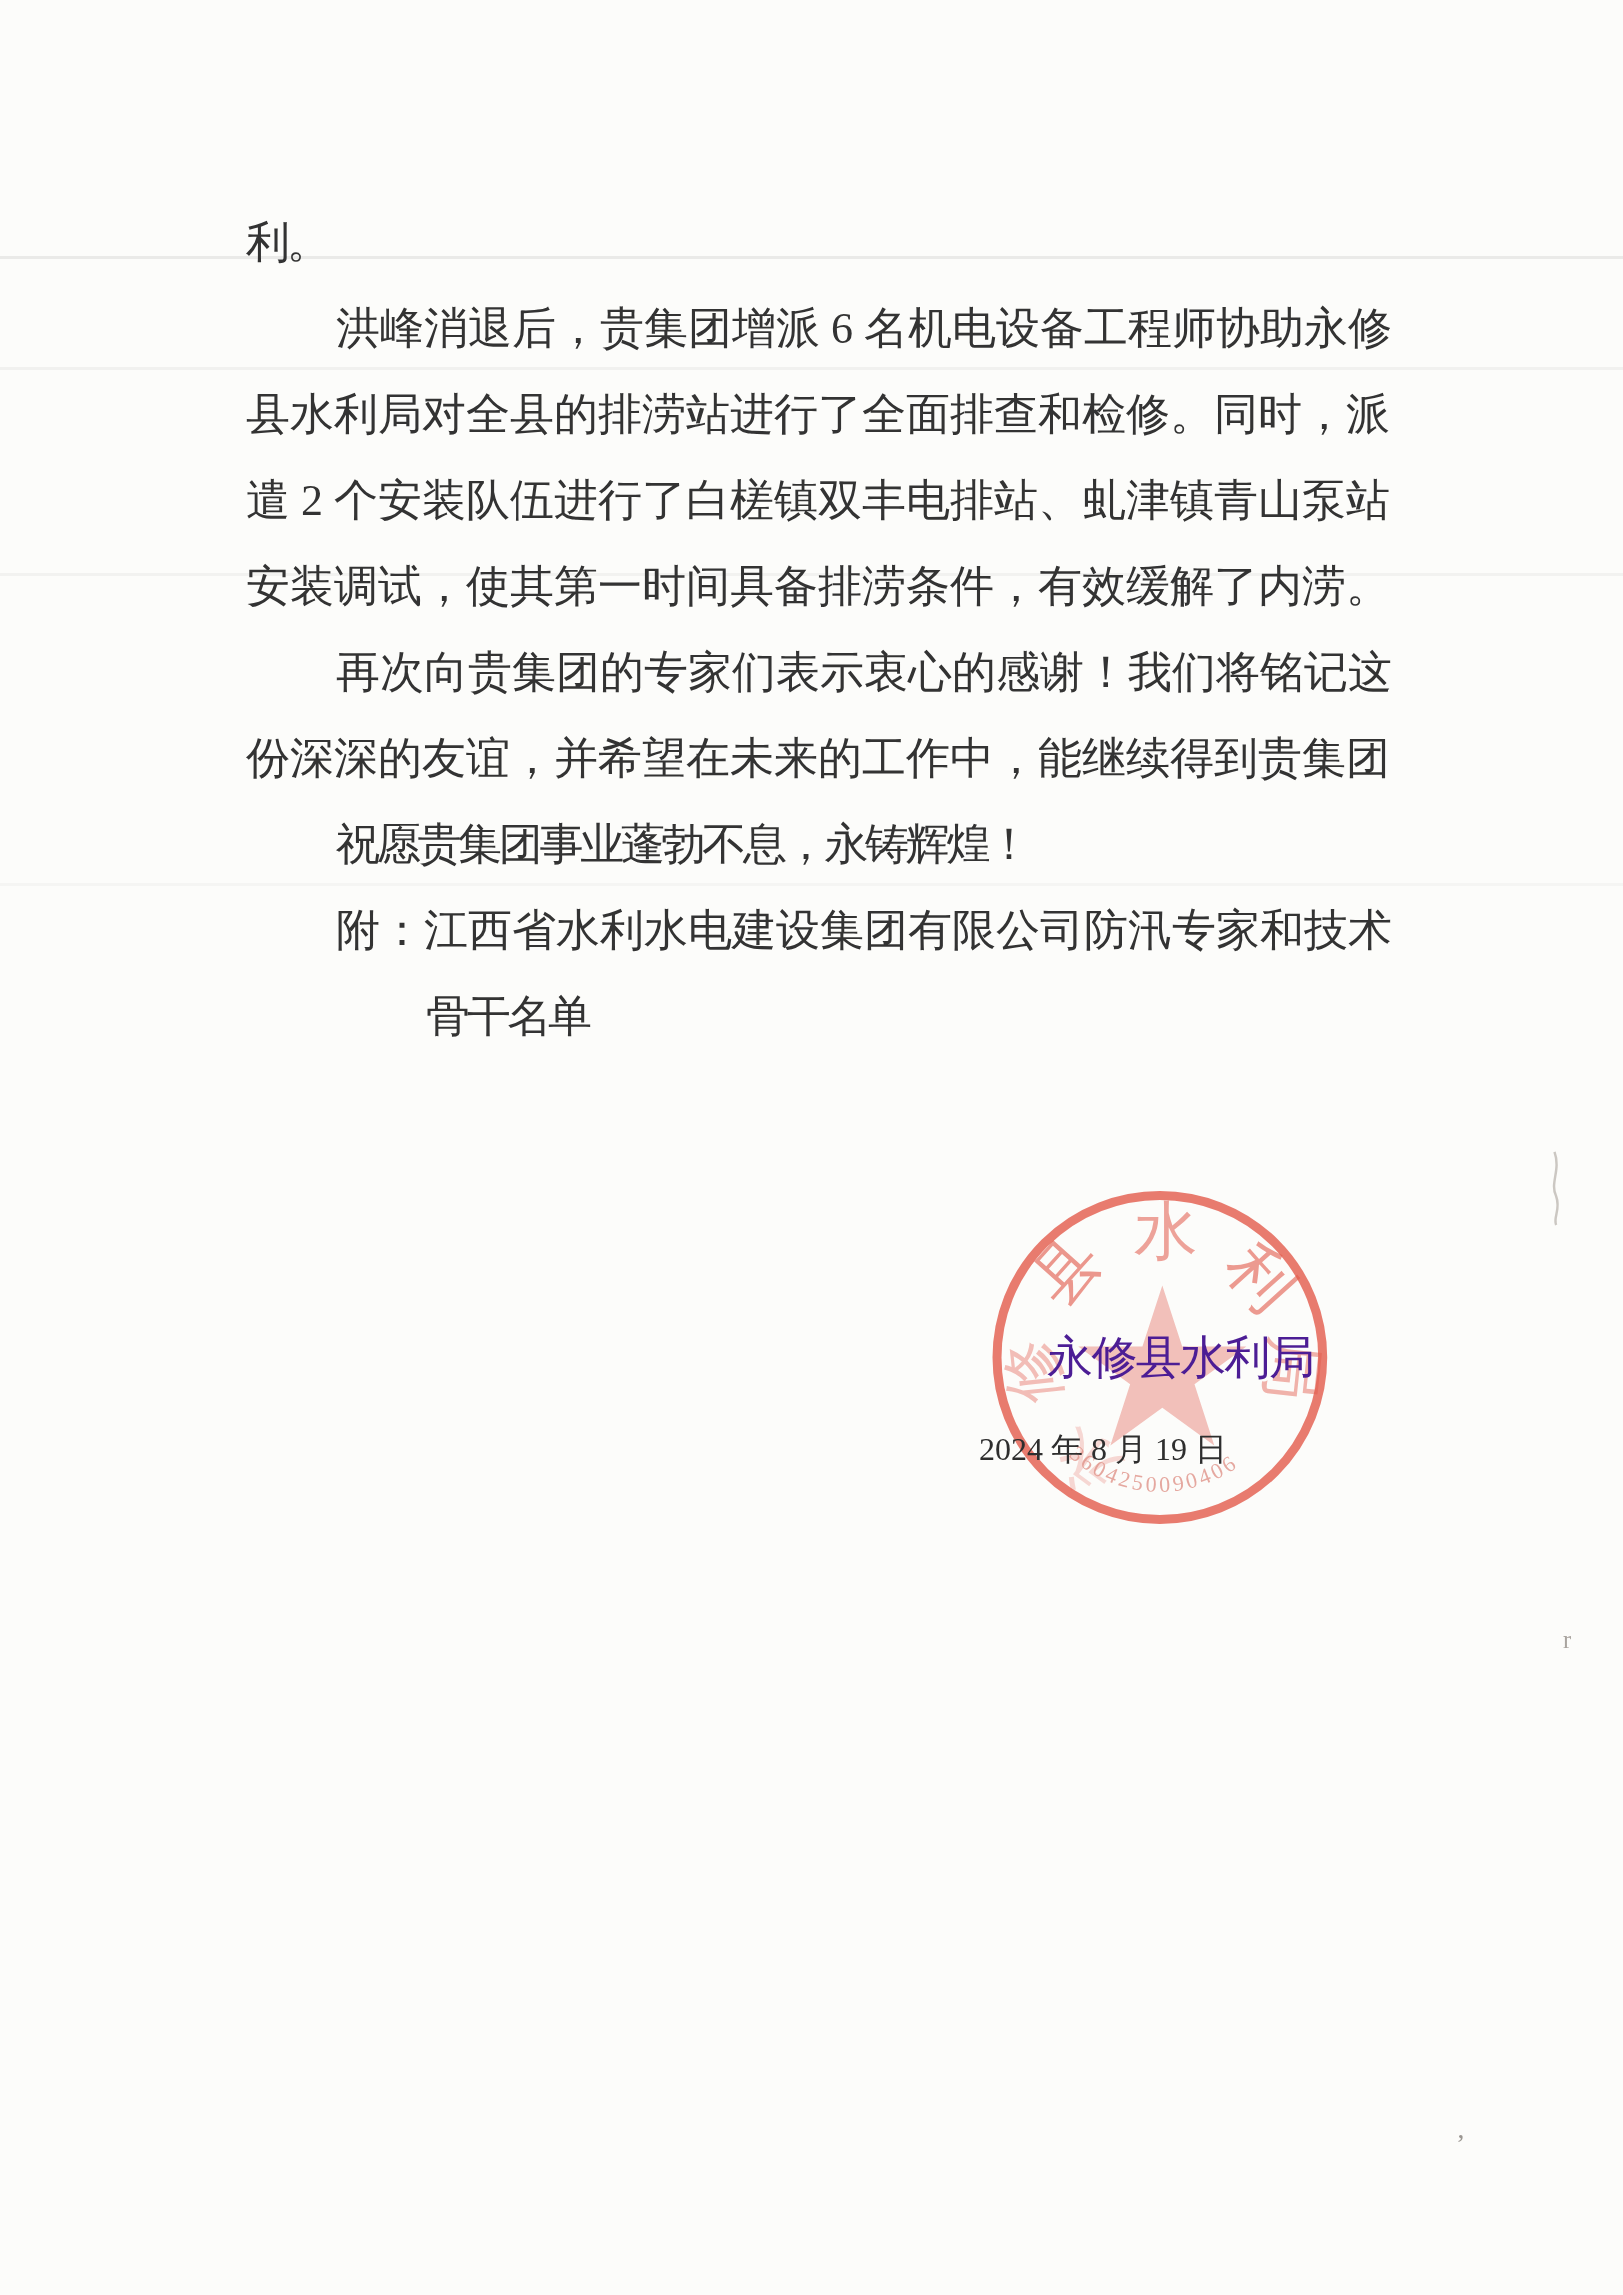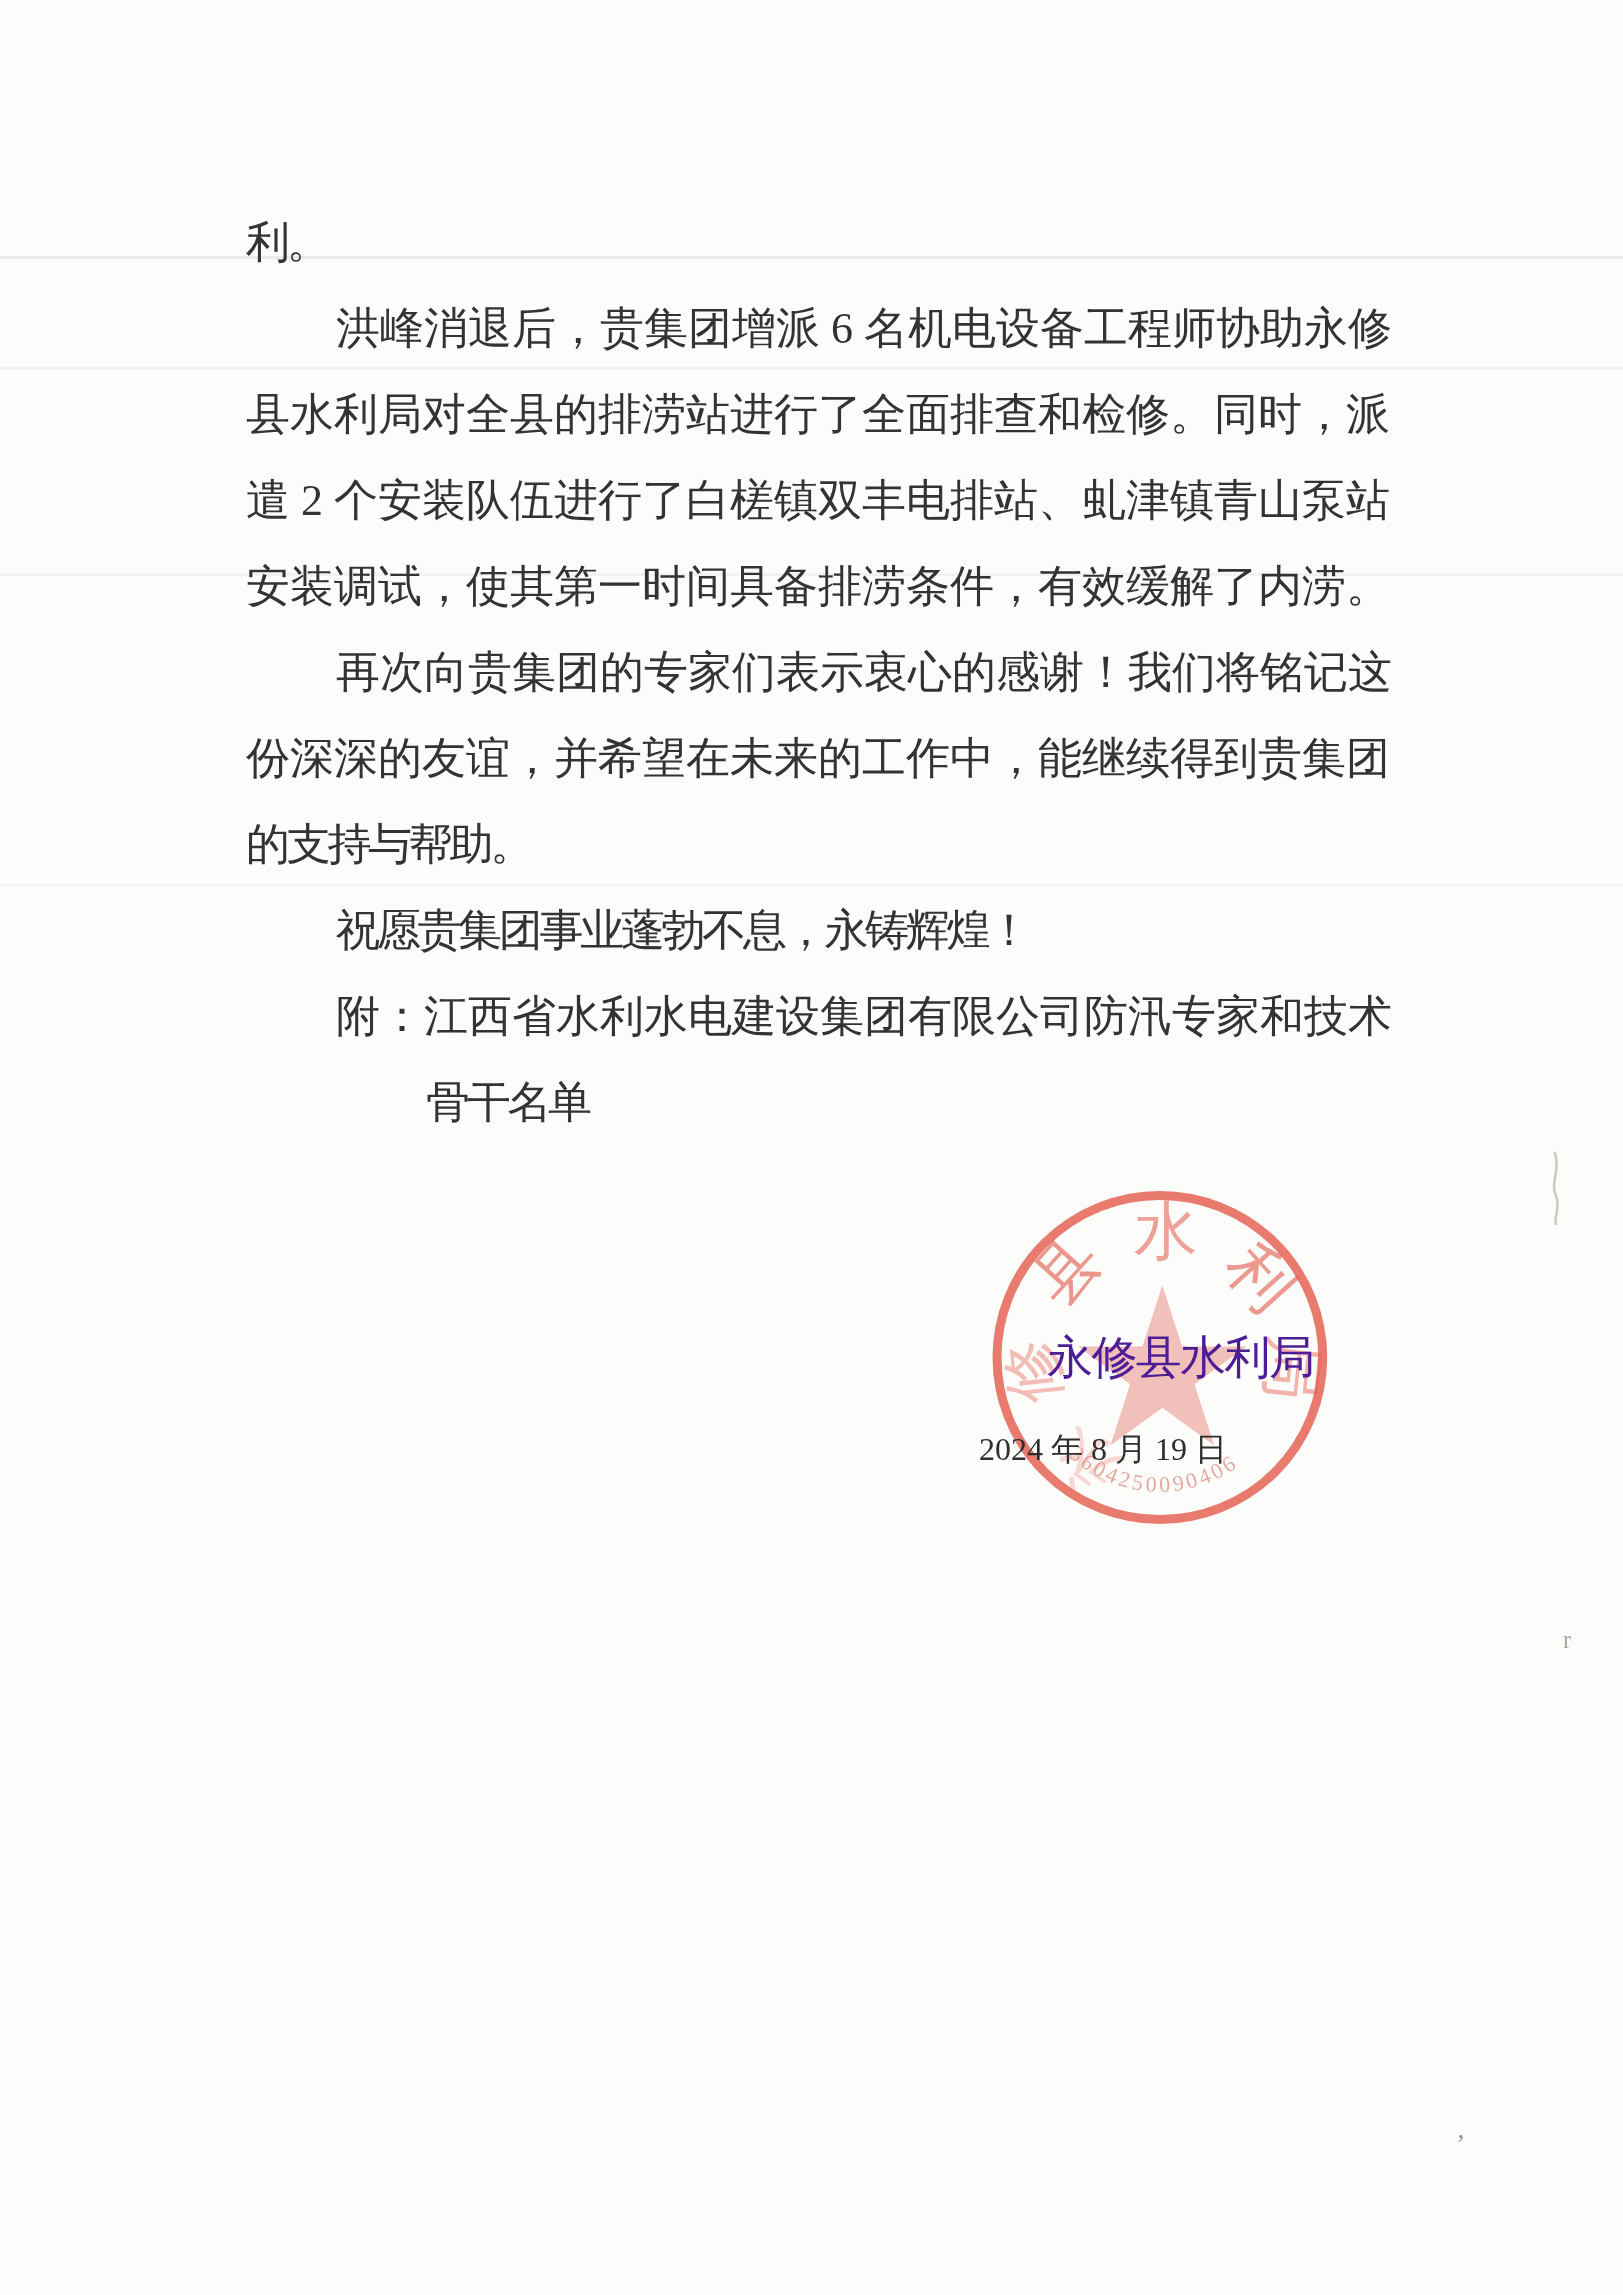--- a/index.html
+++ b/index.html
@@ -71,21 +71,20 @@
   <div class="scanline sl4"></div>
 
   <div class="body-text">
     <div class="line" data-justify="false">利。</div>
     <div class="line ind2" data-justify="true"><span>洪</span><span>峰</span><span>消</span><span>退</span><span>后</span><span>，</span><span>贵</span><span>集</span><span>团</span><span>增</span><span>派</span><span>&nbsp;</span><span>6</span><span>&nbsp;</span><span>名</span><span>机</span><span>电</span><span>设</span><span>备</span><span>工</span><span>程</span><span>师</span><span>协</span><span>助</span><span>永</span><span>修</span></div>
     <div class="line" data-justify="true"><span>县</span><span>水</span><span>利</span><span>局</span><span>对</span><span>全</span><span>县</span><span>的</span><span>排</span><span>涝</span><span>站</span><span>进</span><span>行</span><span>了</span><span>全</span><span>面</span><span>排</span><span>查</span><span>和</span><span>检</span><span>修</span><span>。</span><span>同</span><span>时</span><span>，</span><span>派</span></div>
     <div class="line" data-justify="true"><span>遣</span><span>&nbsp;</span><span>2</span><span>&nbsp;</span><span>个</span><span>安</span><span>装</span><span>队</span><span>伍</span><span>进</span><span>行</span><span>了</span><span>白</span><span>槎</span><span>镇</span><span>双</span><span>丰</span><span>电</span><span>排</span><span>站</span><span>、</span><span>虬</span><span>津</span><span>镇</span><span>青</span><span>山</span><span>泵</span><span>站</span></div>
     <div class="line" data-justify="true"><span>安</span><span>装</span><span>调</span><span>试</span><span>，</span><span>使</span><span>其</span><span>第</span><span>一</span><span>时</span><span>间</span><span>具</span><span>备</span><span>排</span><span>涝</span><span>条</span><span>件</span><span>，</span><span>有</span><span>效</span><span>缓</span><span>解</span><span>了</span><span>内</span><span>涝</span><span>。</span></div>
     <div class="line ind2" data-justify="true"><span>再</span><span>次</span><span>向</span><span>贵</span><span>集</span><span>团</span><span>的</span><span>专</span><span>家</span><span>们</span><span>表</span><span>示</span><span>衷</span><span>心</span><span>的</span><span>感</span><span>谢</span><span>！</span><span>我</span><span>们</span><span>将</span><span>铭</span><span>记</span><span>这</span></div>
     <div class="line" data-justify="true"><span>份</span><span>深</span><span>深</span><span>的</span><span>友</span><span>谊</span><span>，</span><span>并</span><span>希</span><span>望</span><span>在</span><span>未</span><span>来</span><span>的</span><span>工</span><span>作</span><span>中</span><span>，</span><span>能</span><span>继</span><span>续</span><span>得</span><span>到</span><span>贵</span><span>集</span><span>团</span></div>
-    <div class="line" data-justify="false">的支持与帮助。</div>
     <div class="line ind2" data-justify="false">祝愿贵集团事业蓬勃不息，永铸辉煌！</div>
     <div class="line ind2" data-justify="true"><span>附</span><span>：</span><span>江</span><span>西</span><span>省</span><span>水</span><span>利</span><span>水</span><span>电</span><span>建</span><span>设</span><span>集</span><span>团</span><span>有</span><span>限</span><span>公</span><span>司</span><span>防</span><span>汛</span><span>专</span><span>家</span><span>和</span><span>技</span><span>术</span></div>
     <div class="line ind4" data-justify="false">骨干名单</div>
   </div>
 
   <svg class="seal" viewBox="1130 1380 600 600">
 
     <ellipse cx="1417" cy="1658" rx="199" ry="198" fill="none" stroke="#e25a4b" stroke-width="11" opacity="0.8"></ellipse>
 
     <polygon points="1420,1570 1395.7,1644.6 1317.3,1644.6 1380.7,1690.8 1356.5,1765.4 1420,1719.3 1483.5,1765.4 1459.3,1690.8 1522.7,1644.6 1444.3,1644.6" fill="#f0b5ae" opacity="0.85"></polygon>

